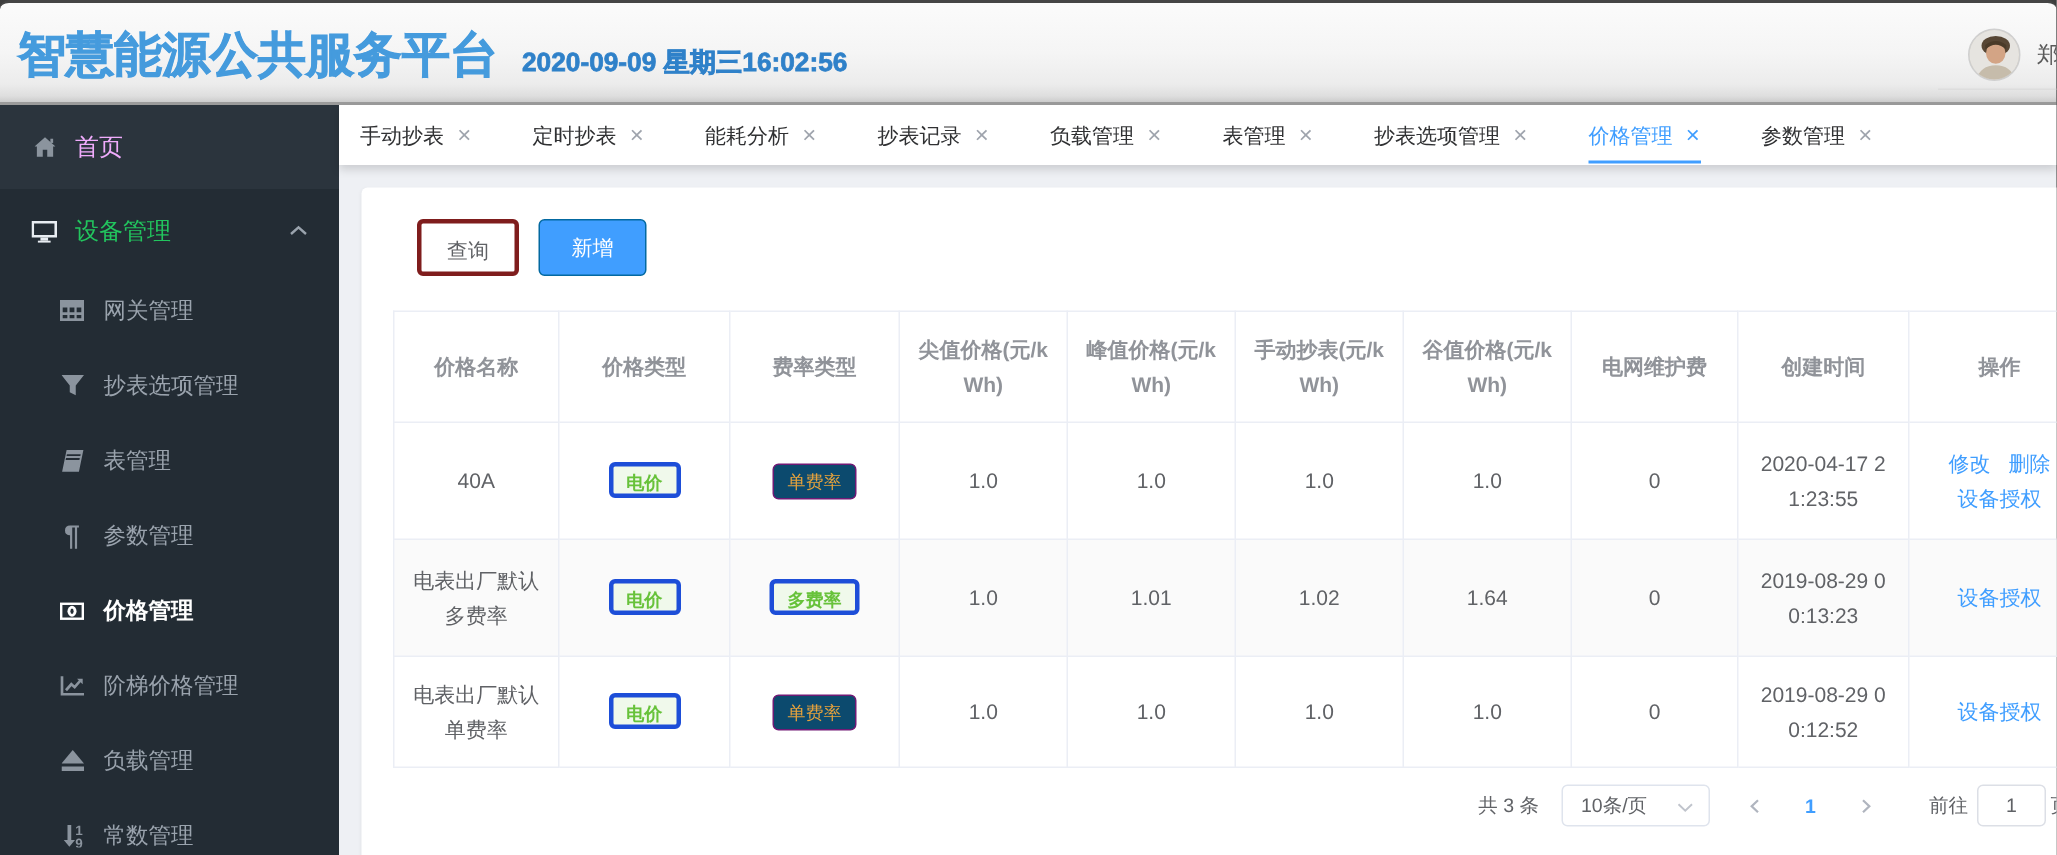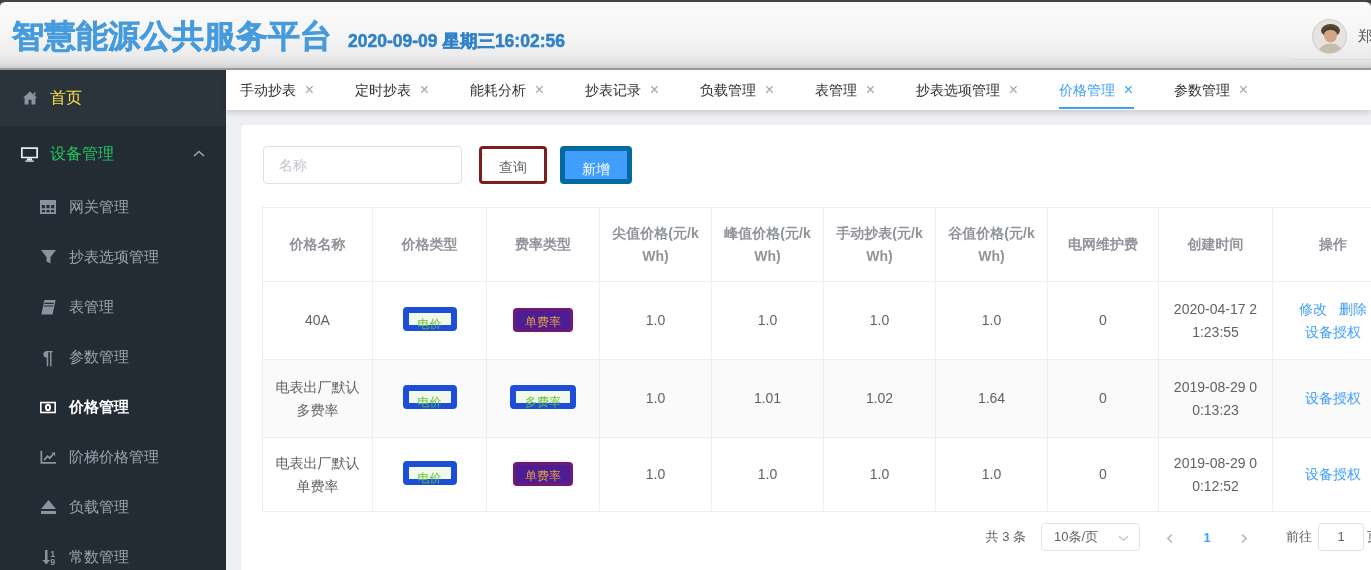--- a/index.html
+++ b/index.html
@@ -14,21 +14,21 @@
 .title { position:absolute; left:12px; top:15px; font-size:32px; font-weight:bold; color:#459bdd; -webkit-text-stroke:0.6px #459bdd; }
 .date { position:absolute; left:348px; top:29px; font-size:17.5px; font-weight:bold; color:#2f81c9; -webkit-text-stroke:0.5px #2f81c9; }
 .avatar { position:absolute; left:1312px; top:19px; width:35px; height:35px; border-radius:50%;
   background:radial-gradient(circle at 50% 40%, #e8e4de 0%, #cfc9c0 55%, #b9b2a8 100%); border:1px solid #cfcfcf; overflow:hidden;}
 .avatar svg{display:block;}
 .uname { position:absolute; left:1358px; top:27px; font-size:15px; color:#5a5a5a; }
 .udrop { position:absolute; left:1292px; top:59px; width:79px; height:1px; background:#ddd; }
 
 
 .sidebar { position:absolute; left:0; top:70px; width:226px; height:500px; background:#232c34; }
-.side-item { position:relative; height:56px; display:flex; align-items:center; color:#fde047; font-size:16px; }
+.side-item { position:relative; height:56px; display:flex; align-items:center; color:#f0abfc; font-size:16px; }
 .side-item.root { background:#2b343d; }
 .side-item .ic { width:17px; margin-left:21px; margin-right:12px; display:flex; justify-content:center; }
 .sub-item { position:relative; height:50px; display:flex; align-items:center; color:#9aa3ad; font-size:15px; }
 .sub-item .ic { width:16px; margin-left:40px; margin-right:13px; display:flex; justify-content:center; }
 .sub-item.active { color:#fff; font-weight:bold; }
 .caret { position:absolute; right:21px; top:50%; margin-top:-4px; line-height:0; }
 svg.sic { display:block; }
 
 
 .main { position:absolute; left:226px; top:70px; width:1145px; height:500px; background:#eef0f4; }
@@ -43,32 +43,32 @@
 
 
 .card { position:absolute; left:15px; top:55px; width:1171px; height:520px; background:#fff; border-radius:4px;
   box-shadow:0 1px 3px rgba(0,0,0,0.06); padding:20px; }
 .srow { height:38px; margin-top:1px; }
 .sinput { display:inline-block; vertical-align:top; width:199px; height:38px; border:1px solid #dcdfe6; border-radius:4px;
   line-height:36px; padding-left:15px; color:#c0c4cc; font-size:14px; }
 .btn { display:inline-block; vertical-align:top; height:38px; line-height:36px; text-align:center; font-size:14px;
   border-radius:4px; }
 .btn.plain { width:68px; border:3px solid #7f1d1d; color:#606266; background:#fff; margin-left:17px; }
-.btn.primary { width:72px; background:#409eff; color:#fff; margin-left:13px; border:5px solid #0369a1; }
+.btn.primary { width:72px; background:#409eff; color:#fff; margin-left:13px; border:1px solid #0369a1; }
 
 
 table.el { border-collapse:collapse; table-layout:fixed; width:1131px; margin-top:23px; font-size:14px; margin-left:1px; }
 table.el th, table.el td { border:1px solid #ebeef5; text-align:center; vertical-align:middle; font-weight:normal; }
 table.el thead th { color:#909399; font-weight:bold; height:74px; line-height:23px; padding:0 10px; }
 table.el td { color:#606266; height:78px; line-height:23px; padding:0 10px; }
 tr.last td { height:74px; }
 tr.stripe td { background:#fafafa; }
 .tag { display:inline-block; height:24px; line-height:22px; padding:0 9px; border-radius:4px; font-size:12px; }
-.tag.green { color:#67c23a; background:#f0f9eb; border:6px solid #1d4ed8; }
-.tag.orange { color:#e6a23c; background:#4c1d95; border:3px solid #701a75; }
+.tag.green { color:#67c23a; background:#f0f9eb; border:3px solid #1d4ed8;font-weight:bold; }
+.tag.orange { color:#e6a23c; background:#0c4a6e; border:1px solid #701a75; }
 .link { color:#409eff; }
 .oplinks span { margin:0 6px; }
 
 
 .pager { margin-top:11px; height:28px; font-size:13px; color:#606266; white-space:nowrap; width:1119px;
   display:flex; justify-content:flex-end; align-items:center; }
 .ptotal { margin-right:15px; }
 .psel { width:99px; height:28px; border:1px solid #dfe4ed; border-radius:4px; line-height:26px; text-align:left;
   padding-left:12px; position:relative; color:#606266; }
 .psel .chev { position:absolute; right:10px; top:11px; line-height:0; }
@@ -183,21 +183,20 @@
       </span>常数管理
     </div>
   </div>
 
   <div class="main">
     <div class="tabbar">
       <span class="tab">手动抄表<span class="x">×</span></span><span class="tab">定时抄表<span class="x">×</span></span><span class="tab">能耗分析<span class="x">×</span></span><span class="tab">抄表记录<span class="x">×</span></span><span class="tab">负载管理<span class="x">×</span></span><span class="tab">表管理<span class="x">×</span></span><span class="tab">抄表选项管理<span class="x">×</span></span><span class="tab active">价格管理<span class="x">×</span></span><span class="tab">参数管理<span class="x">×</span></span>
     </div>
     <div class="card">
       <div class="srow">
-        <span class="sinput">名称</span>
         <span class="btn plain">查询</span>
         <span class="btn primary">新增</span>
       </div>
       <table class="el">
         <colgroup>
           <col style="width:110px">
             <col style="width:114px">
             <col style="width:113px">
             <col style="width:112px">
             <col style="width:112px">

